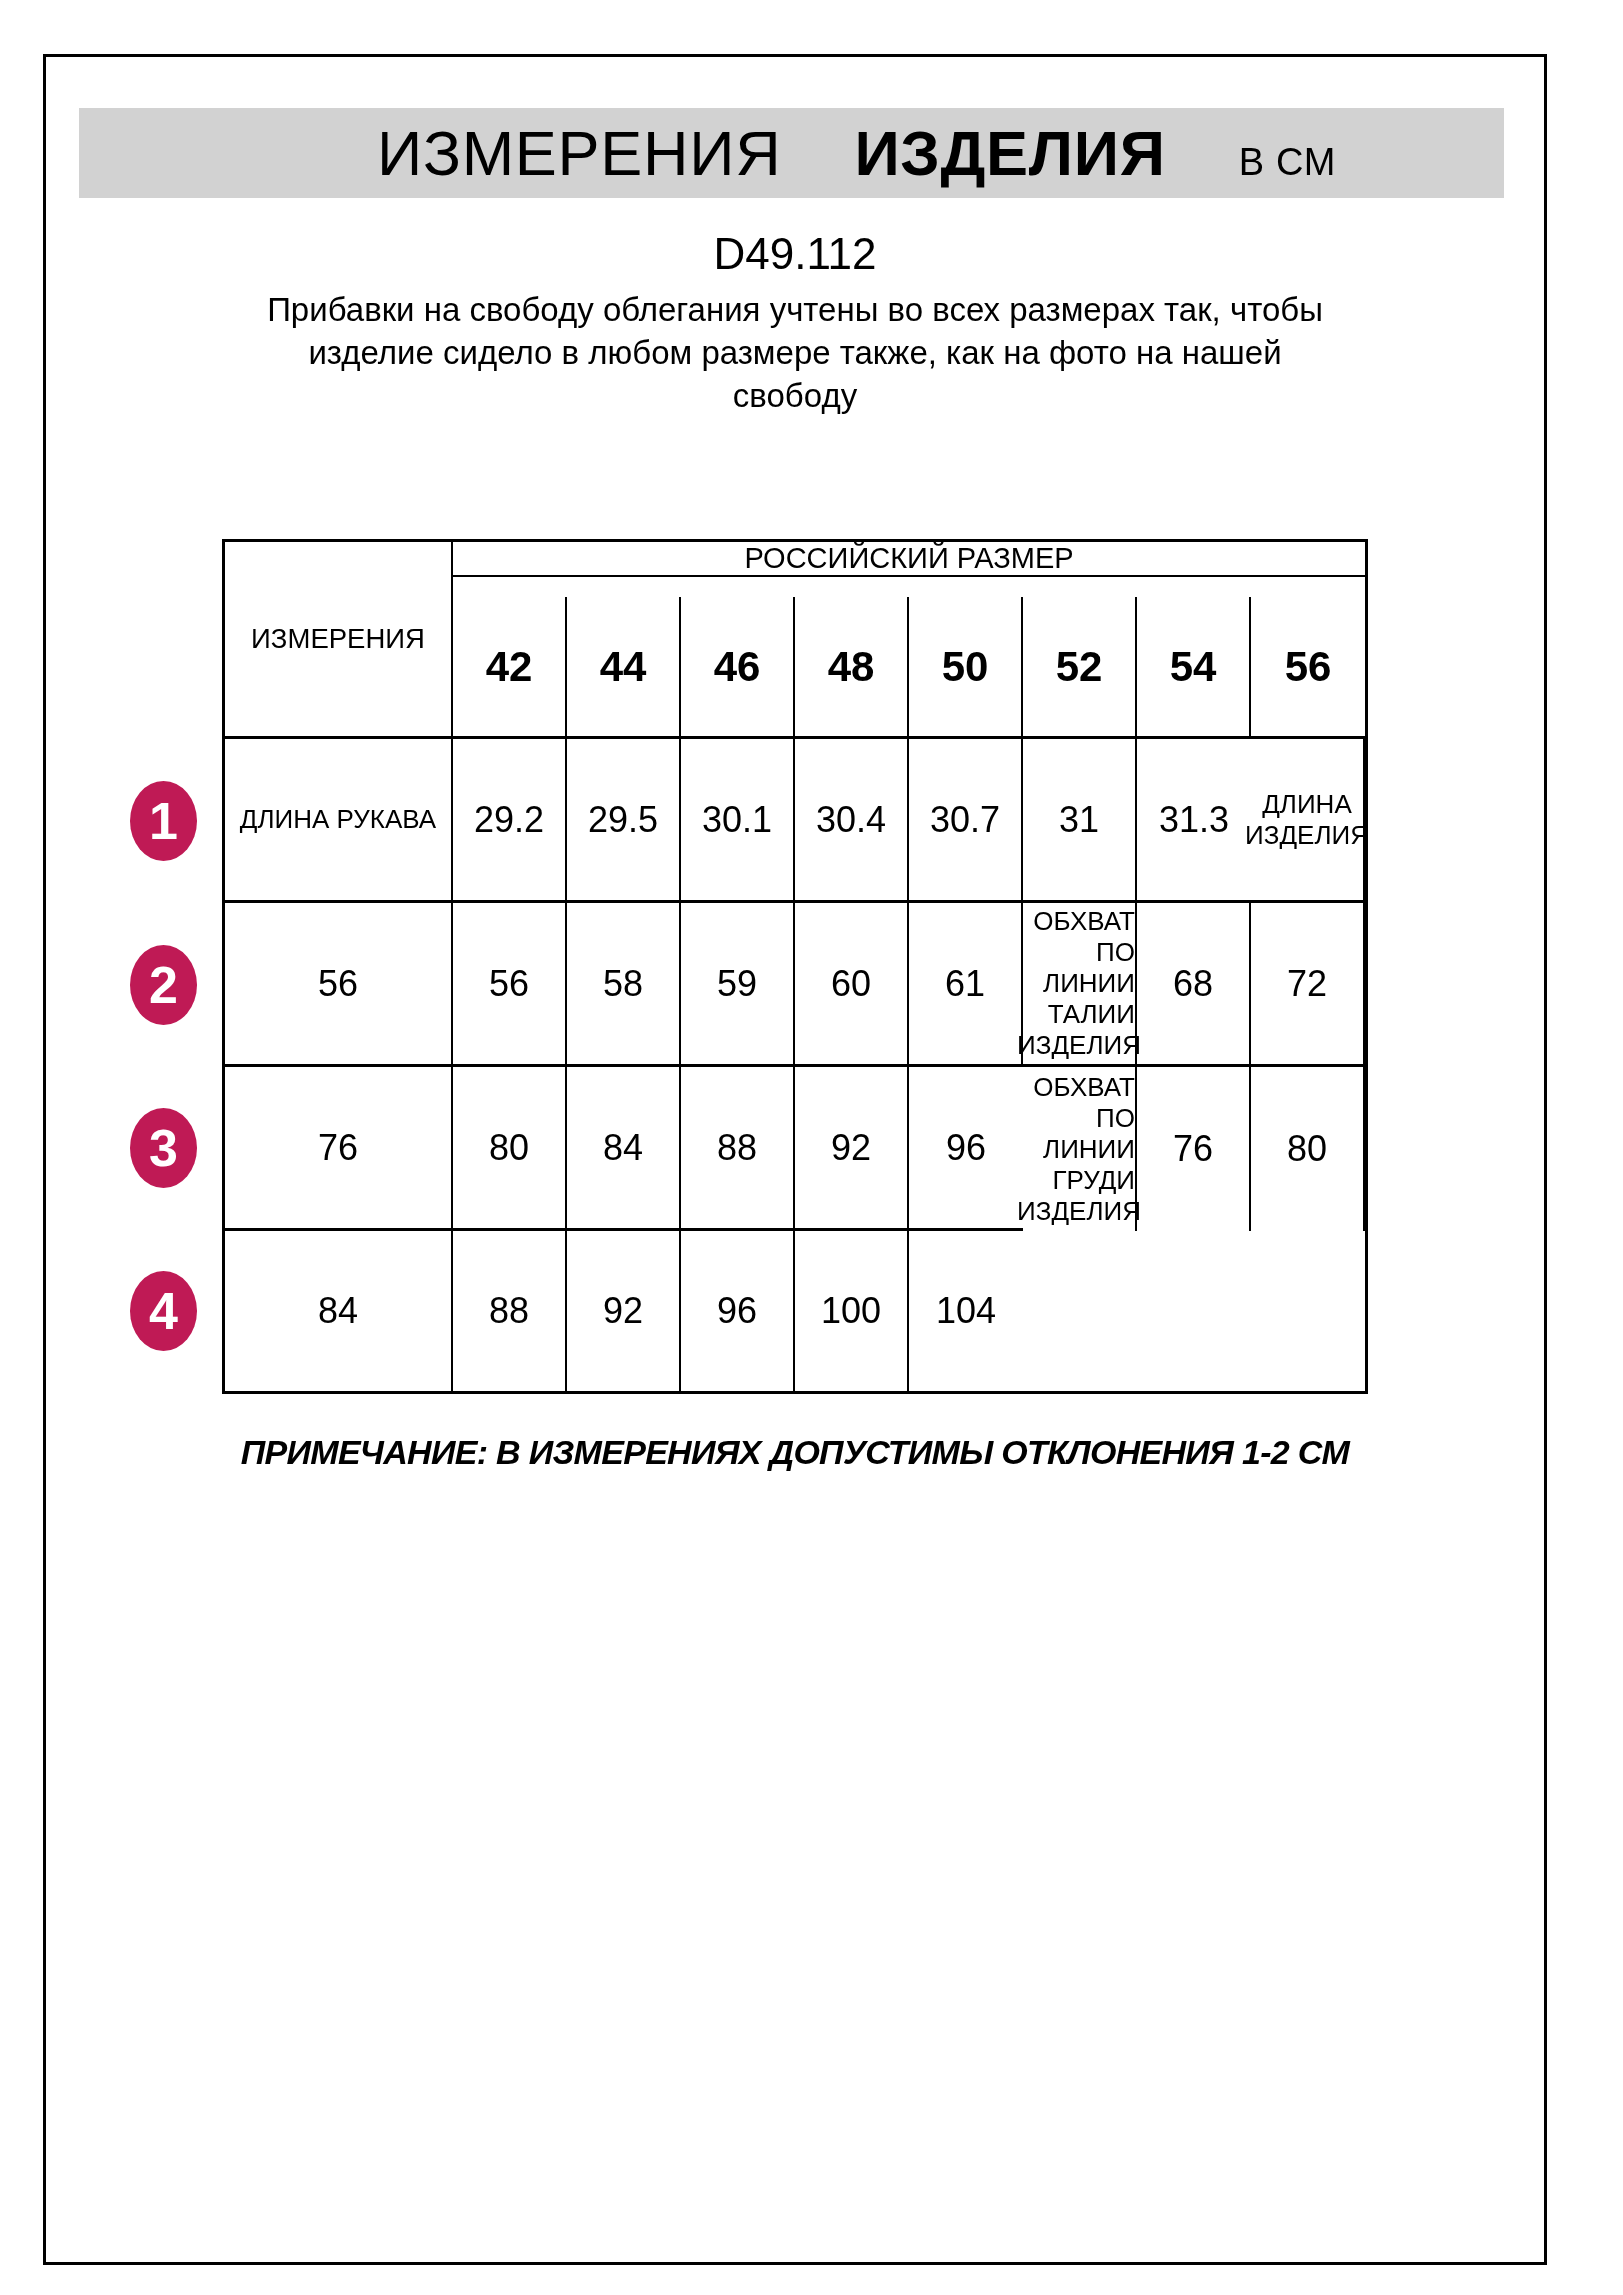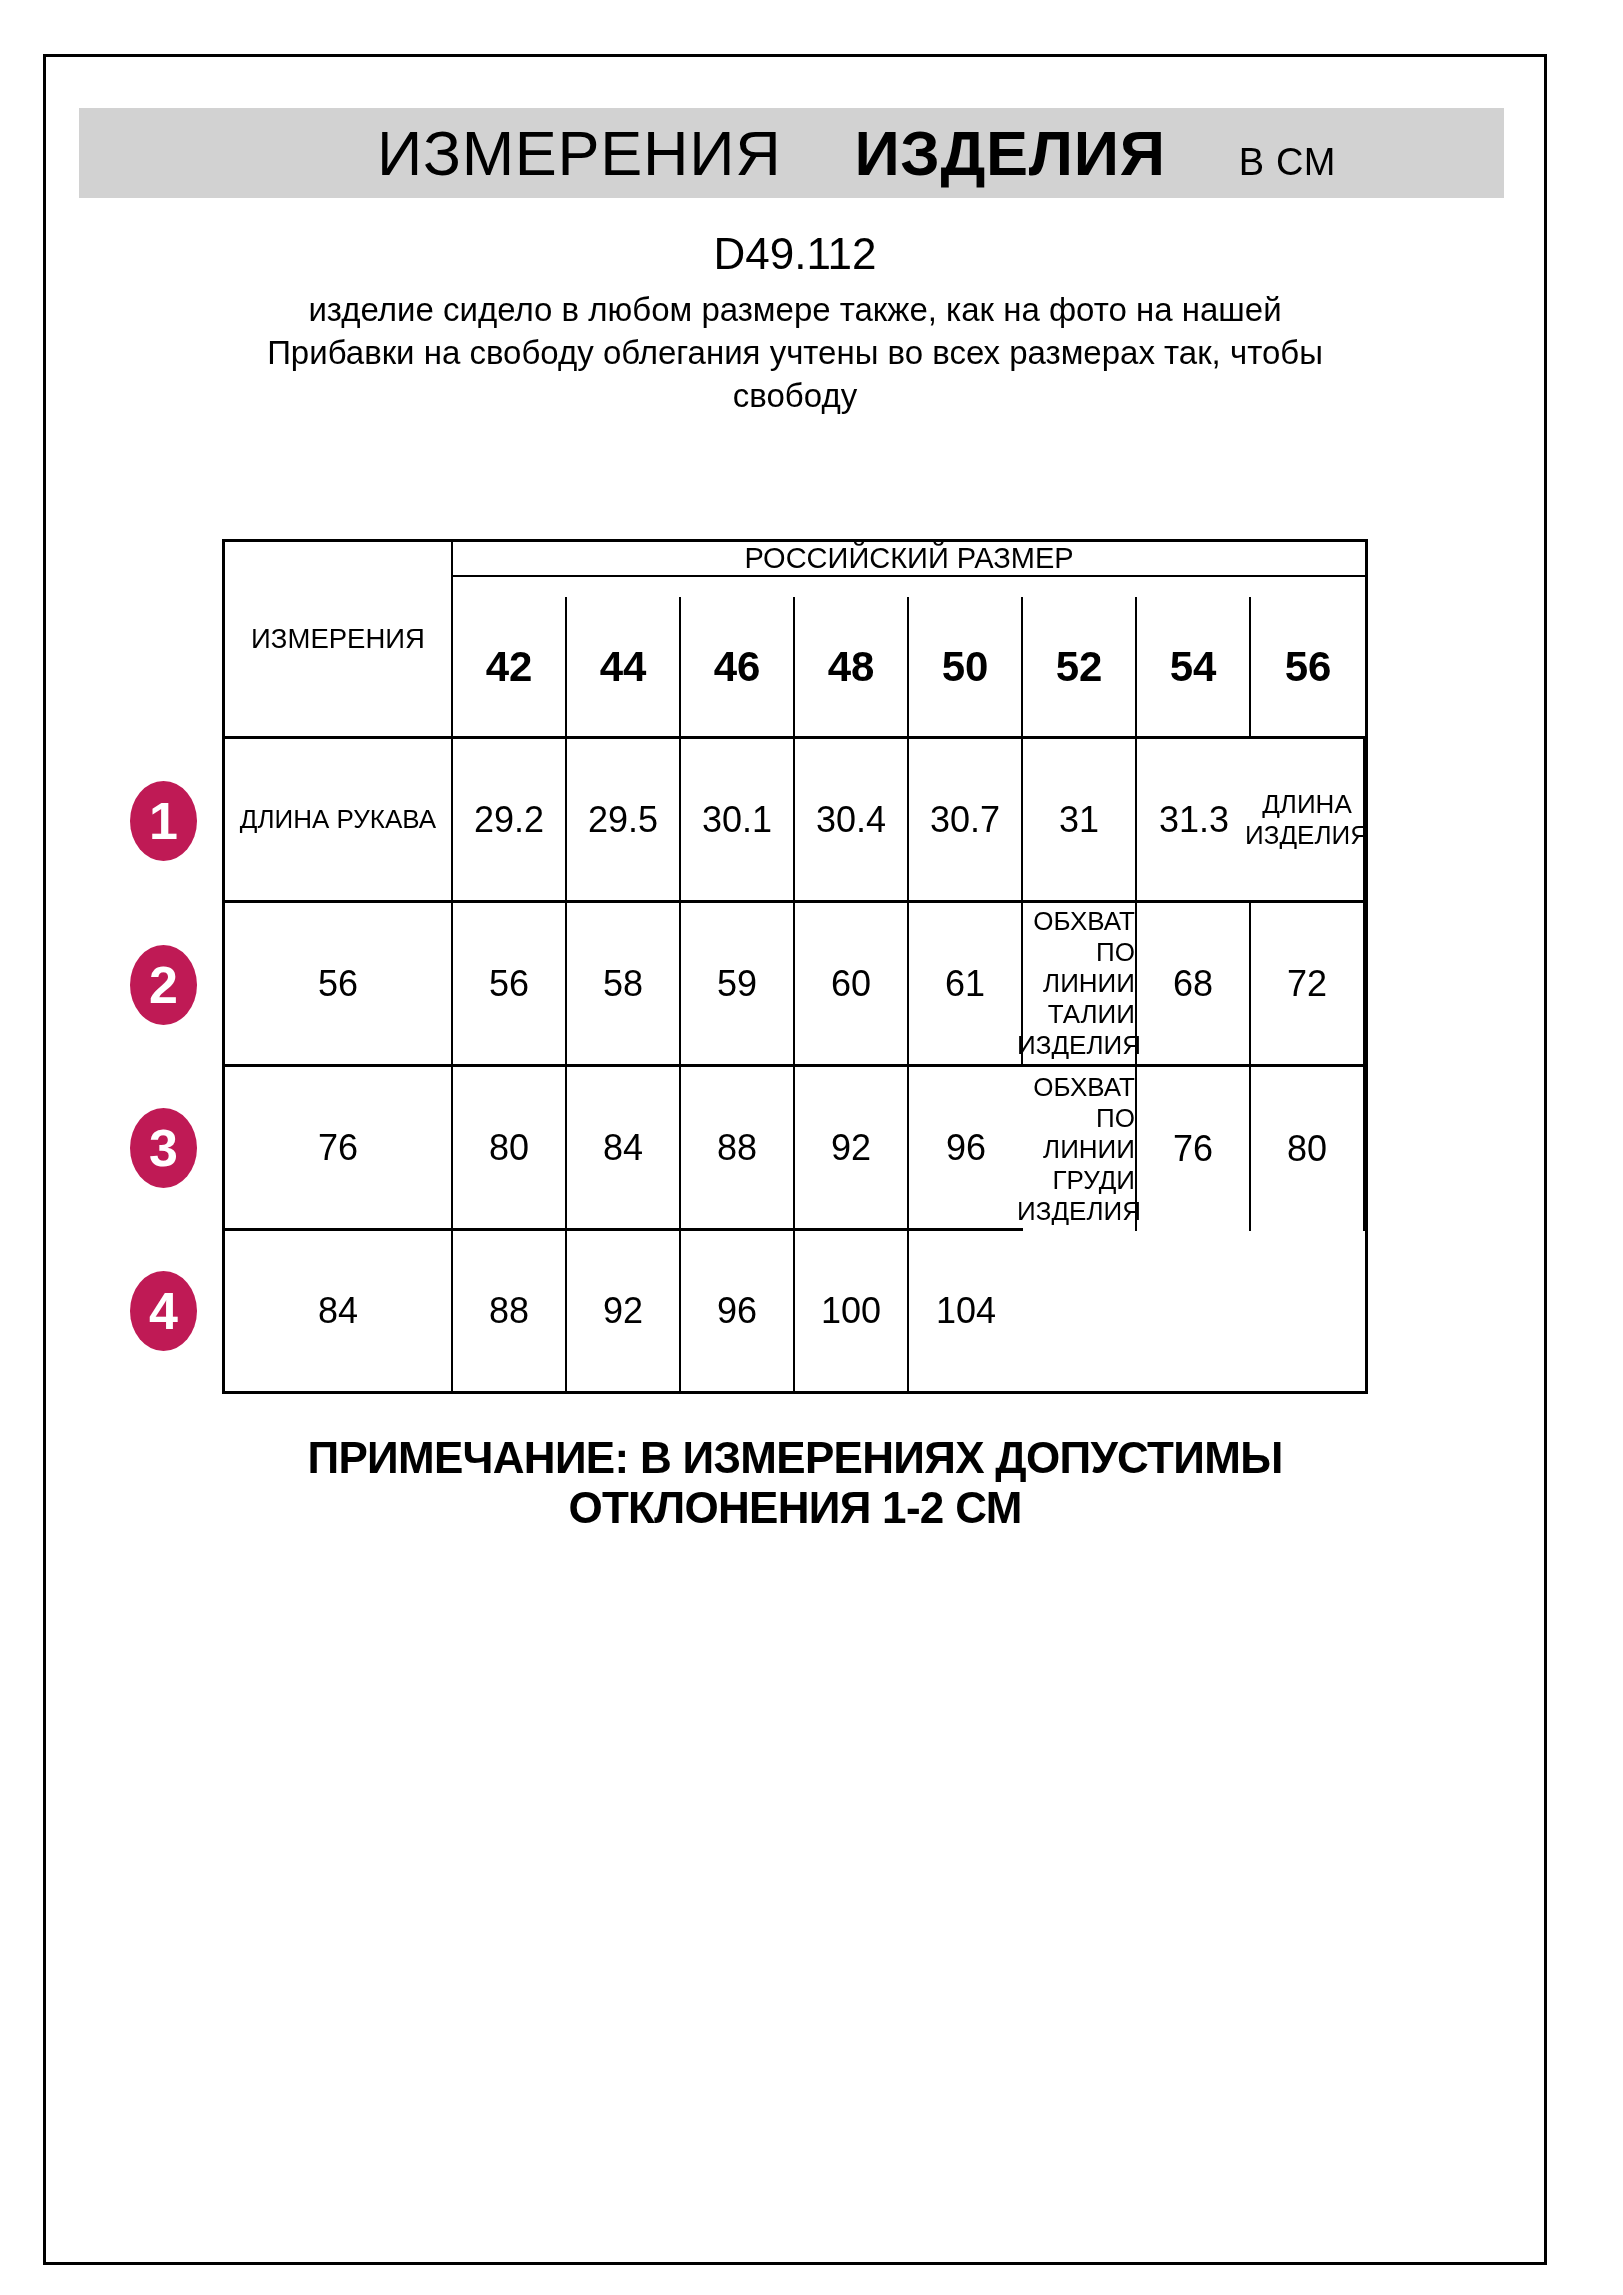--- a/index.html
+++ b/index.html
@@ -59,41 +59,41 @@
   .row-circle{
     position:absolute;left:130px;width:67px;height:80px;
     border-radius:50%;
     background:#bf1a55;
     display:flex;align-items:center;justify-content:center;
     color:#fff;font-size:52px;font-weight:700;
   }
   .c1{top:781px;} .c2{top:945px;} .c3{top:1108px;} .c4{top:1271px;}
   .note{
     position:absolute;left:157px;top:1433px;width:1276px;
-    text-align:center;font-size:44px;font-weight:700;letter-spacing:-0.7px;
+    text-align:center;font-size:34px;font-weight:700;letter-spacing:-0.7px;font-style:italic;
   }
 </style>
 </head>
 <body>
 
 <div class="frame"></div>
 
 <div class="title-bar">
   <div class="title-inner">
     <span class="title-word">ИЗМЕРЕНИЯ</span>
     <span class="title-word bold">ИЗДЕЛИЯ</span>
     <span class="title-unit">В СМ</span>
   </div>
 </div>
 
 <div class="product-code">D49.112</div>
 
 <div class="description">
+  <div>Прибавки на свободу облегания учтены во всех размерах так, чтобы</div>
   <div>изделие сидело в любом размере также, как на фото на нашей</div>
-  <div>Прибавки на свободу облегания учтены во всех размерах так, чтобы</div>
   <div>свободу</div>
 </div>
 
 <div class="size-table">
 
   <div class="tc corner">ИЗМЕРЕНИЯ</div>
   <div class="tc band">РОССИЙСКИЙ РАЗМЕР</div>
 
   <div class="tc size-cell">42</div>
   <div class="tc size-cell">44</div>

